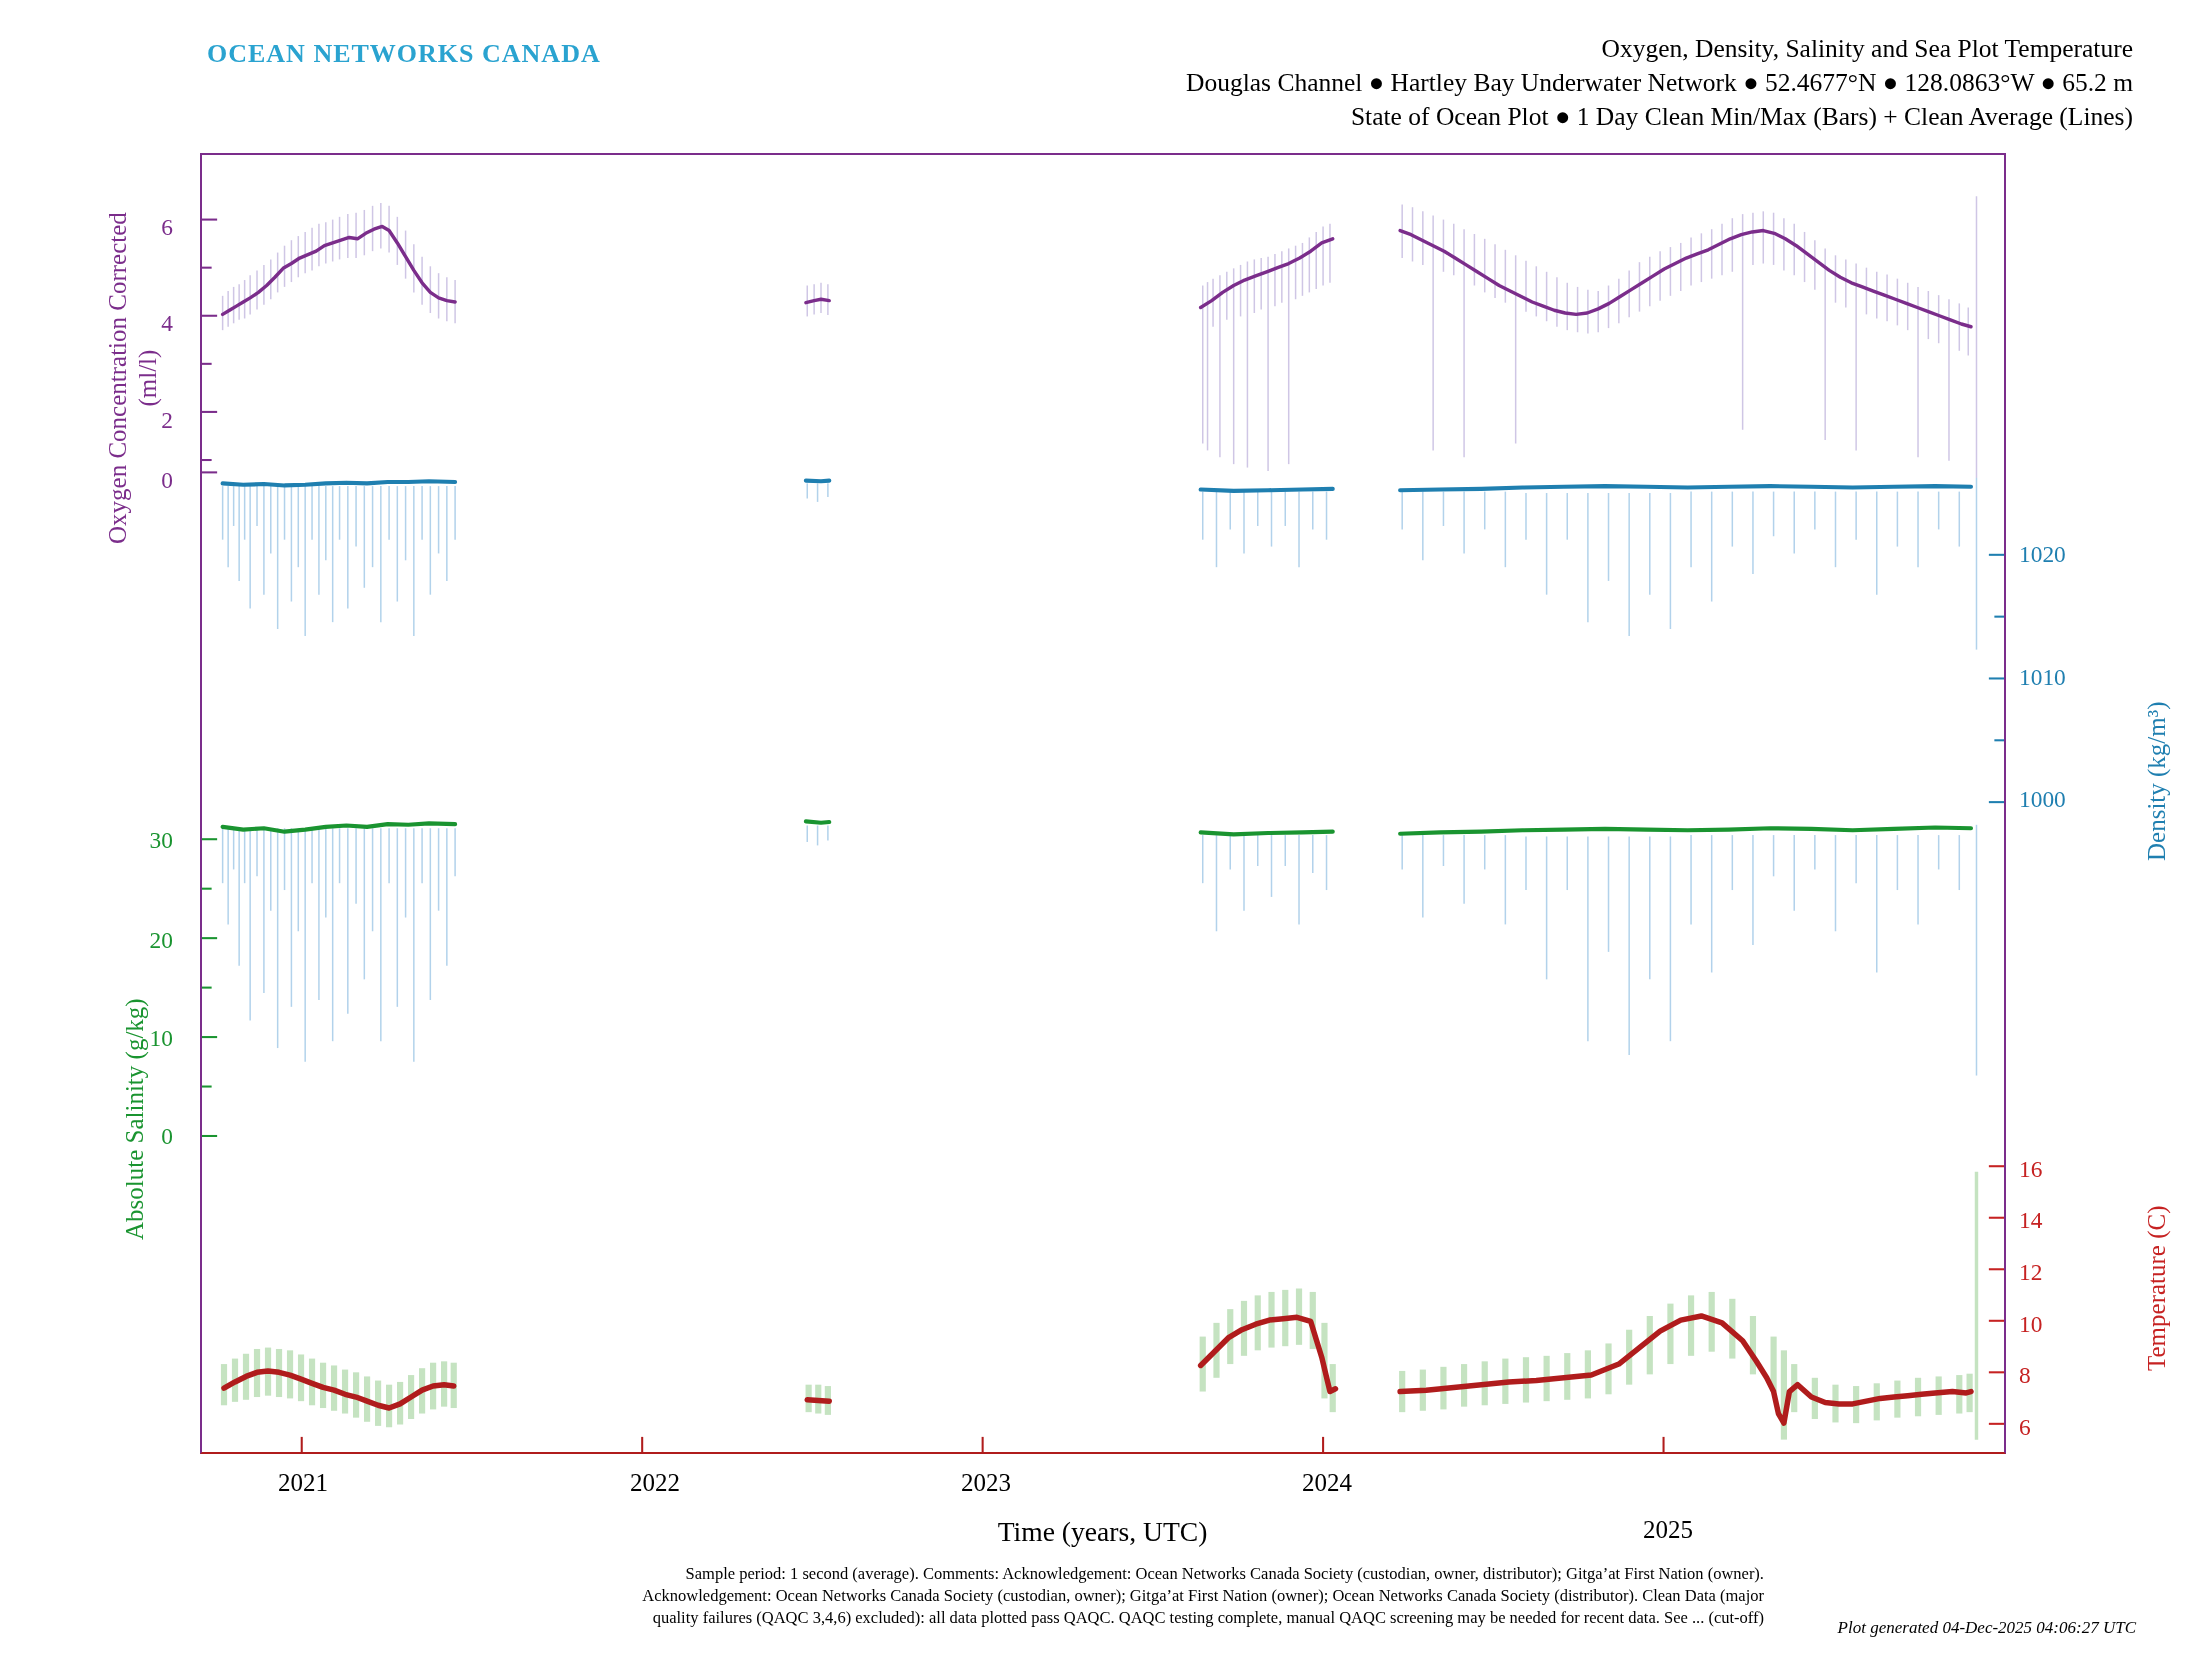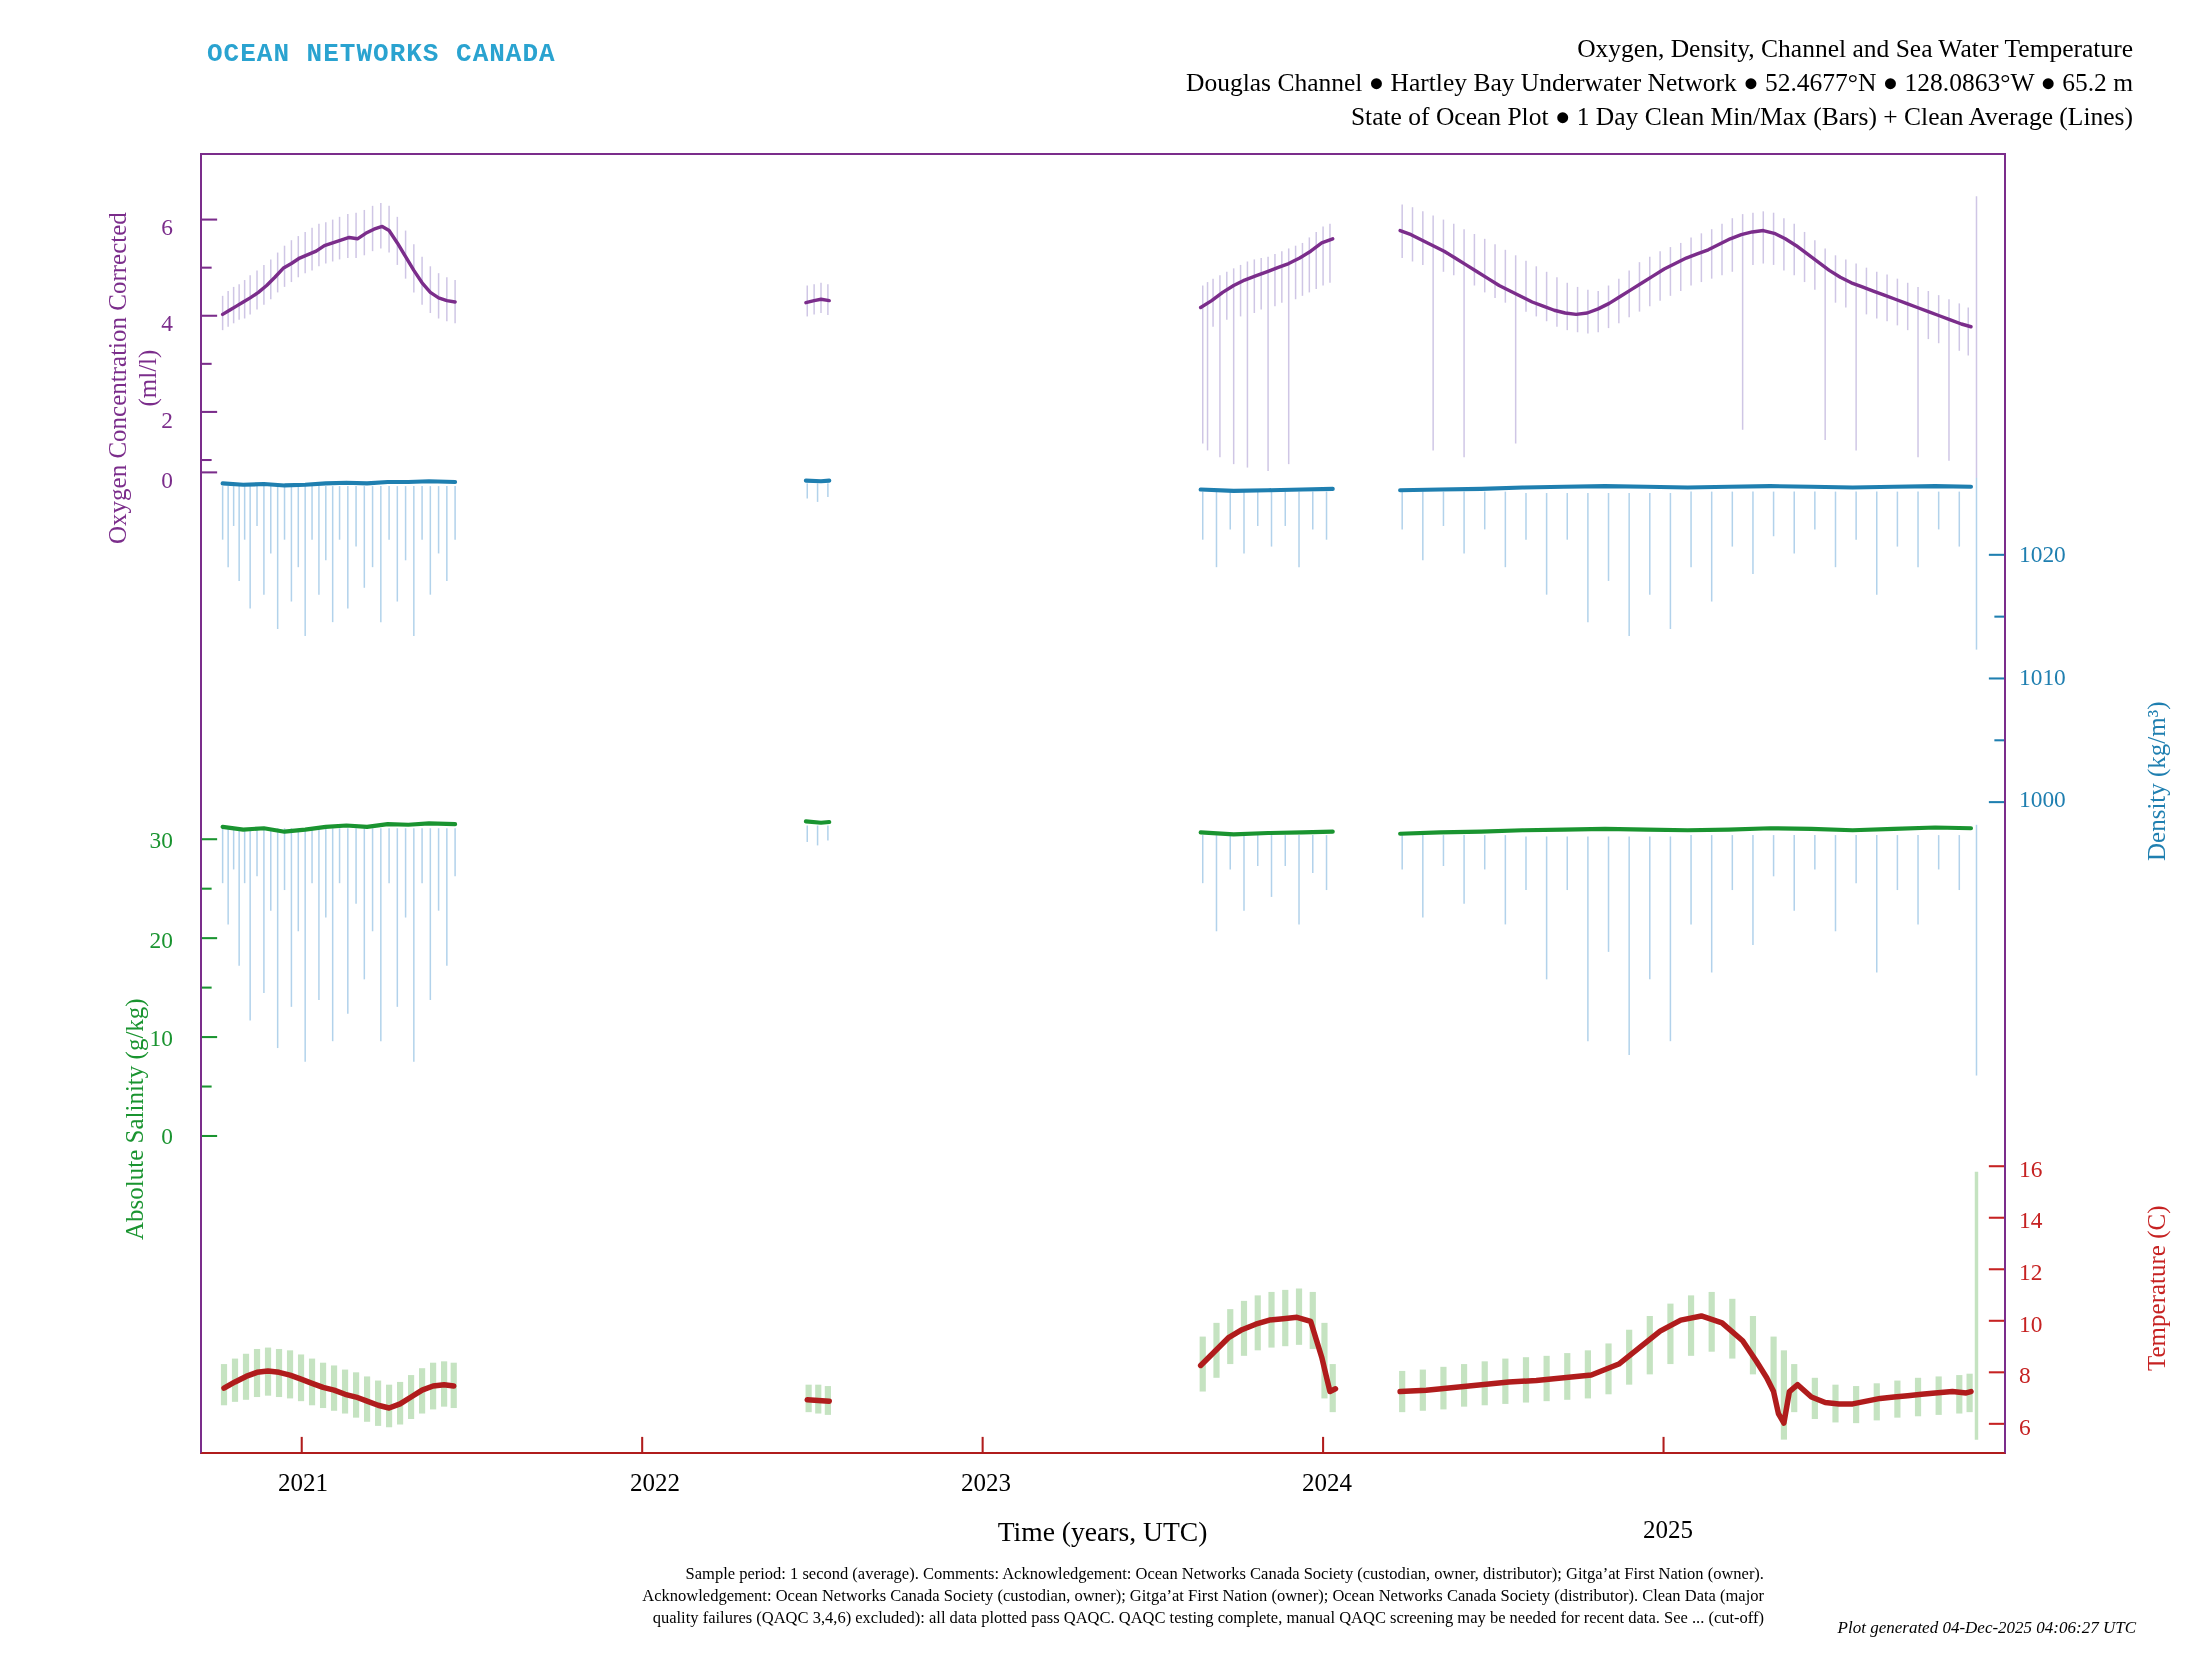--- a/index.html
+++ b/index.html
@@ -13,21 +13,21 @@
     font-family: "Liberation Serif", serif;
     position: relative;
     overflow: hidden;
   }
 
   
   #brand {
     position: absolute;
     left: 207px;
     top: 39px;
-    font-family: Liberation Mono, monospace;
+    font-family: Liberation Serif, serif;
     font-weight: bold;
     font-size: 26px;
     letter-spacing: 1px;
     color: #2aa3d0;
   }
   #title-block {
     position: absolute;
     right: 72px;
     top: 32px;
     text-align: right;
@@ -138,21 +138,21 @@
     color: #000;
     white-space: nowrap;
   }
 </style>
 </head>
 <body>
 
 <div id="brand">OCEAN NETWORKS CANADA</div>
 
 <div id="title-block">
-  <div>Oxygen, Density, Channel and Sea Water Temperature</div>
+  <div>Oxygen, Density, Salinity and Sea Plot Temperature</div>
   <div>Douglas Channel ● Hartley Bay Underwater Network ● 52.4677°N ● 128.0863°W ● 65.2 m</div>
   <div>State of Ocean Plot ● 1 Day Clean Min/Max (Bars) + Clean Average (Lines)</div>
 </div>
 
 <div class="vlabel" id="ylabel-oxygen">
   <span>Oxygen Concentration Corrected</span><br>
   <span>(ml/l)</span>
 </div>
 <div class="vlabel" id="ylabel-salinity">Absolute Salinity (g/kg)</div>
 <div class="vlabel" id="ylabel-density">Density (kg/m³)</div>

